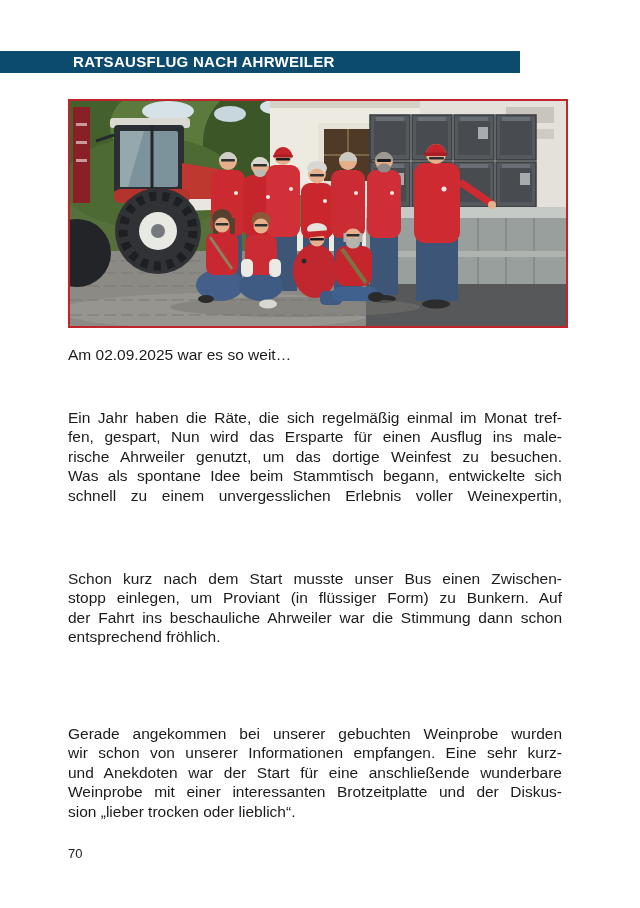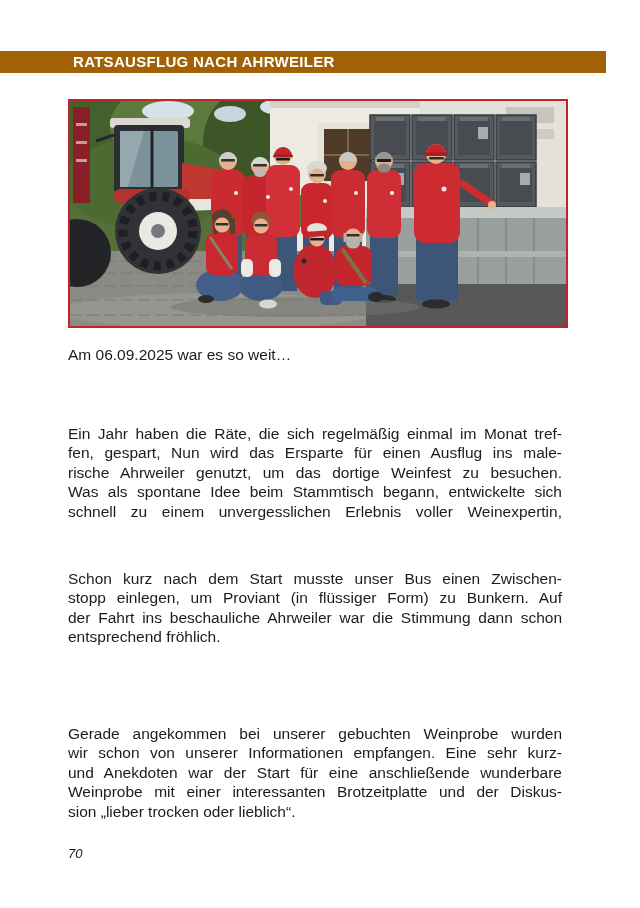--- a/index.html
+++ b/index.html
@@ -9,22 +9,22 @@
     width: 640px;
     height: 908px;
     background: #ffffff;
     font-family: "Liberation Sans", "DejaVu Sans", sans-serif;
     color: #1b1b1b;
     overflow: hidden;
   }
   .header-bar {
     position: absolute;
     left: 0; top: 51px;
-    width: 606px; height: 22px;
-    background: #a16207;
+    width: 520px; height: 22px;
+    background: #0c4a6e;
   }
   .header-bar .title {
     display: block;
     padding-left: 73px;
     font-size: 15px;
     font-weight: bold;
     letter-spacing: 0.3px;
     color: #ffffff;
     line-height: 22px;
     white-space: nowrap;
@@ -40,35 +40,34 @@
   .photo-frame svg { display: block; width: 496px; height: 225px; }
   .textcol {
     position: absolute;
     left: 68px;
     width: 494px;
     font-size: 15.5px;
     line-height: 19.4px;
     color: #1b1b1b;
   }
   .intro { top: 345px; }
-  .p1 { top: 424px; }
+  .p1 { top: 408px; }
   .p2 { top: 569px; }
   .p3 { top: 696px; margin-top: 28px; }
   .line { white-space: nowrap; }
   .line.just {
     white-space: normal;
     text-align: justify;
     text-align-last: justify;
   }
   .page-number {
     position: absolute;
     left: 68px; top: 846px;
     font-size: 13px;
     color: #1b1b1b;
-    font-style: italic;
   }
 </style>
 </head>
 <body>
 
 <div class="page">
 
   <div class="header-bar">
     <span class="title">RATSAUSFLUG NACH AHRWEILER</span>
   </div>
@@ -289,21 +288,21 @@
         <ellipse cx="306" cy="196" rx="8" ry="5" fill="#2a2a2a"></ellipse>
         <circle cx="283" cy="136" r="8.5" fill="#e6b18c"></circle>
         <rect x="273.5" y="132" width="4" height="9" fill="#b3b0ab"></rect>
         <rect x="288.5" y="132" width="4" height="9" fill="#b3b0ab"></rect>
         <ellipse cx="283" cy="142" rx="7" ry="5.5" fill="#b6b3ad"></ellipse>
         <rect x="276.5" y="133" width="13" height="2.5" rx="1" fill="#2e2e2e"></rect>
       </g>
     </svg>
   </div>
 
-  <div class="textcol intro">Am 06.09.2025 war es so weit…</div>
+  <div class="textcol intro">Am 02.09.2025 war es so weit…</div>
 
   <div class="textcol p1">
       <div class="line just">Ein Jahr haben die Räte, die sich regelmäßig einmal im Monat tref-</div>
       <div class="line just">fen, gespart, Nun wird das Ersparte für einen Ausflug ins male-</div>
       <div class="line just">rische Ahrweiler genutzt, um das dortige Weinfest zu besuchen.</div>
       <div class="line just">Was als spontane Idee beim Stammtisch begann, entwickelte sich</div>
       <div class="line just">schnell zu einem unvergesslichen Erlebnis voller Weinexpertin,</div>
     </div>
   <div class="textcol p2">
       <div class="line just">Schon kurz nach dem Start musste unser Bus einen Zwischen-</div>

